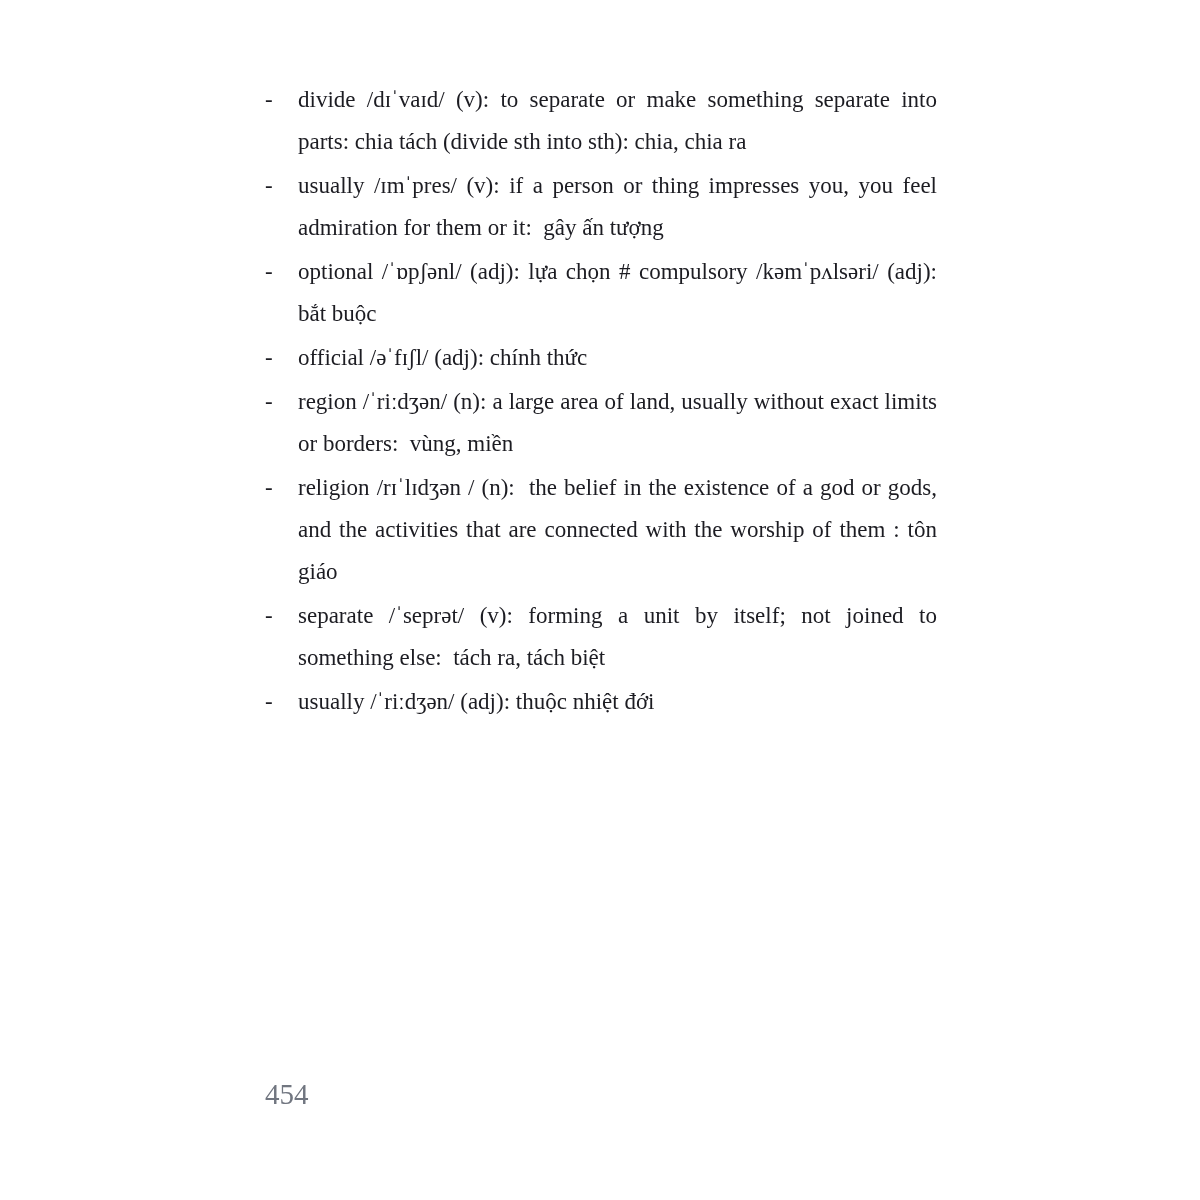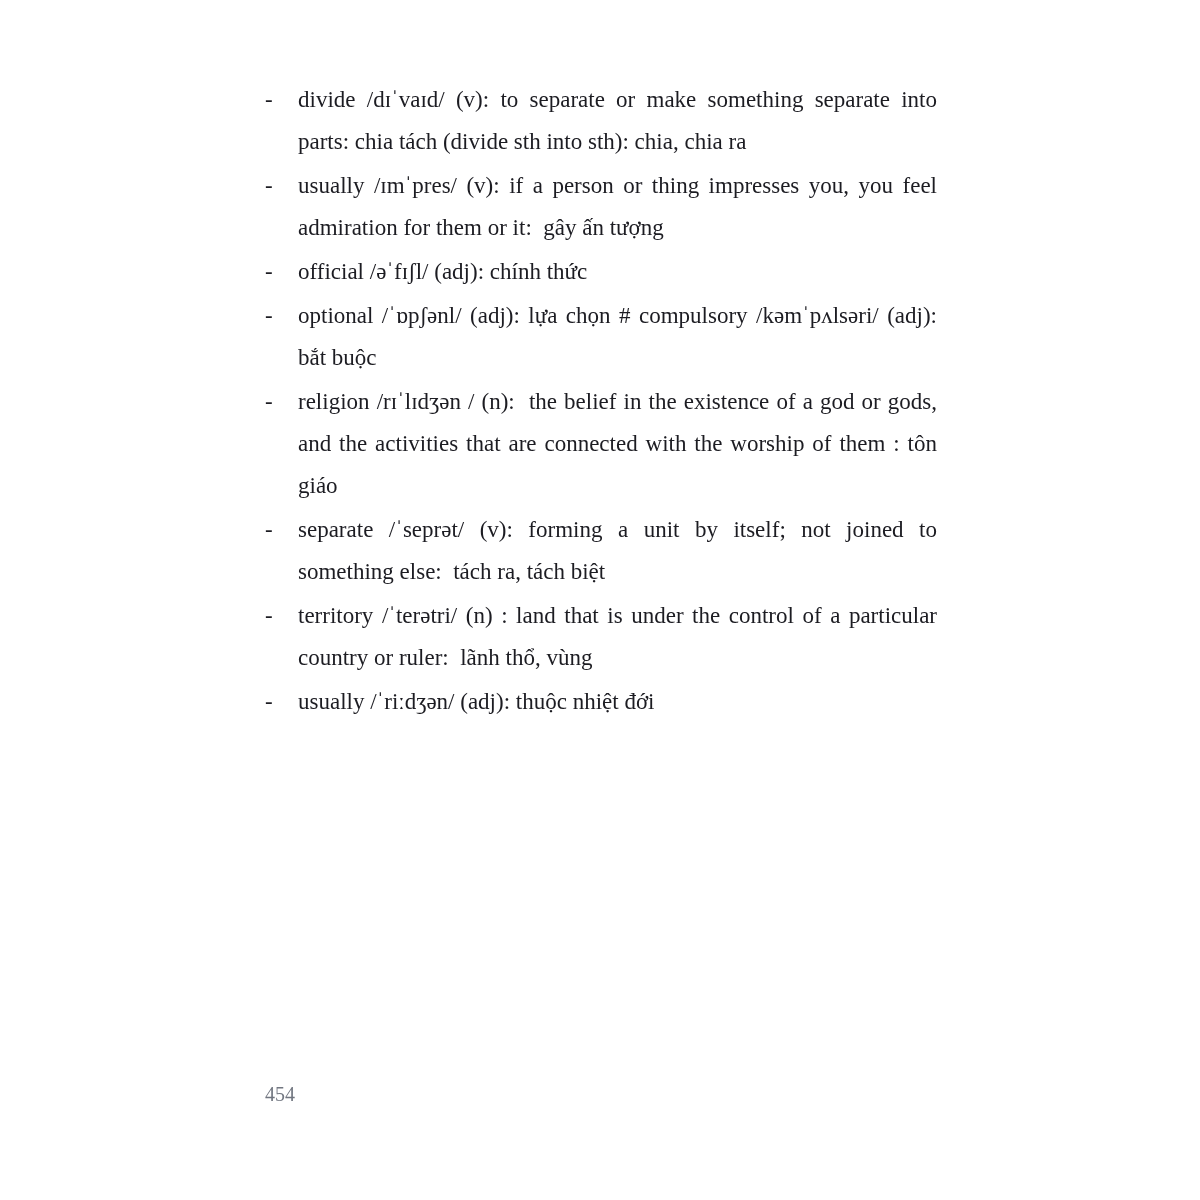--- a/index.html
+++ b/index.html
@@ -41,35 +41,35 @@
     width: 33px;
     text-indent: 0;
   }
   li.entry b {
     font-weight: normal;
   }
   .page-number {
     position: absolute;
     top: 1078px;
     left: 265px;
-    font-size: 20px;
+    font-size: 29px;
     line-height: 32px;
     color: #717680;
   }
 </style>
 </head>
 <body>
 
 <div class="page">
   <div class="content">
     <ul class="vocab">
         <li class="entry"><span class="dash">-</span><b>divide</b><span> /dɪˈvaɪd/ (v): to separate or make something separate into parts: chia tách (divide sth into sth): chia, chia ra</span></li>
         <li class="entry"><span class="dash">-</span><b>usually</b><span> /ɪmˈpres/ (v): if a person or thing impresses you, you feel admiration for them or it:  gây ấn tượng</span></li>
+        <li class="entry"><span class="dash">-</span><b>optional</b><span> /ˈɒpʃənl/ (adj): lựa chọn # </span><b>compulsory</b><span> /kəmˈpʌlsəri/ (adj): bắt buộc</span></li>
         <li class="entry"><span class="dash">-</span><b>official</b><span> /əˈfɪʃl/ (adj): chính thức</span></li>
-        <li class="entry"><span class="dash">-</span><b>optional</b><span> /ˈɒpʃənl/ (adj): lựa chọn # </span><b>compulsory</b><span> /kəmˈpʌlsəri/ (adj): bắt buộc</span></li>
+        <li class="entry"><span class="dash">-</span><b>region</b><span> /ˈriːdʒən/ (n): a large area of land, usually without exact limits or borders:  vùng, miền</span></li>
         <li class="entry"><span class="dash">-</span><b>religion</b><span> /rɪˈlɪdʒən / (n):  the belief in the existence of a god or gods, and the activities that are connected with the worship of them : tôn giáo</span></li>
         <li class="entry"><span class="dash">-</span><b>separate</b><span> /ˈseprət/ (v): forming a unit by itself; not joined to something else:  tách ra, tách biệt</span></li>
-        <li class="entry"><span class="dash">-</span><b>territory</b><span> /ˈterətri/ (n) : land that is under the control of a particular country or ruler:  lãnh thổ, vùng</span></li>
         <li class="entry"><span class="dash">-</span><b>usually</b><span> /ˈriːdʒən/ (adj): thuộc nhiệt đới</span></li>
       </ul>
   </div>
   <div class="page-number">454</div>
 </div>
 
 </body></html>

